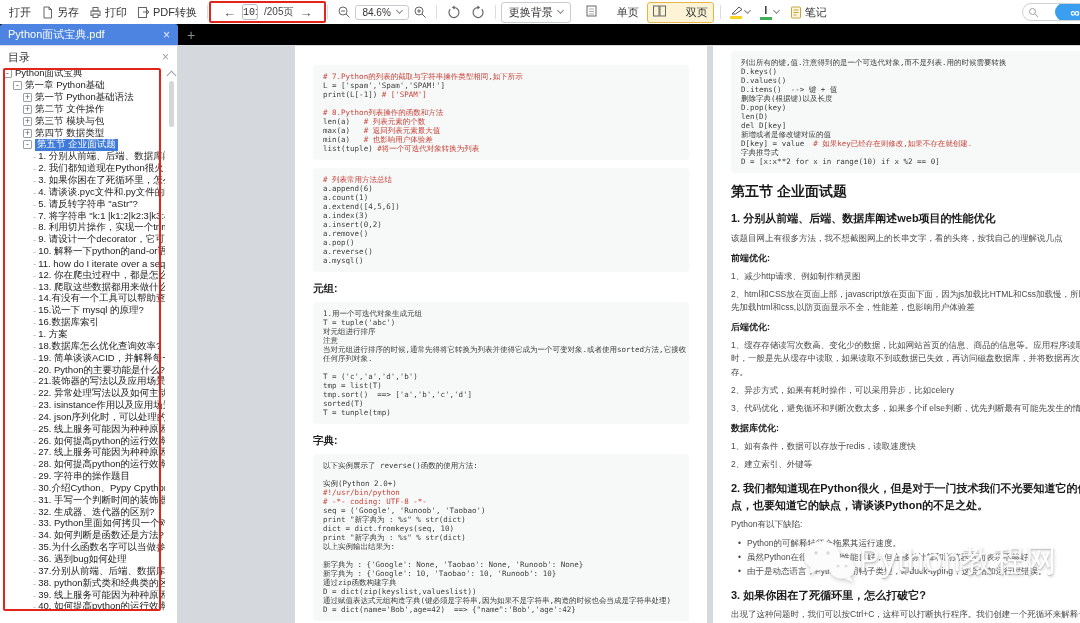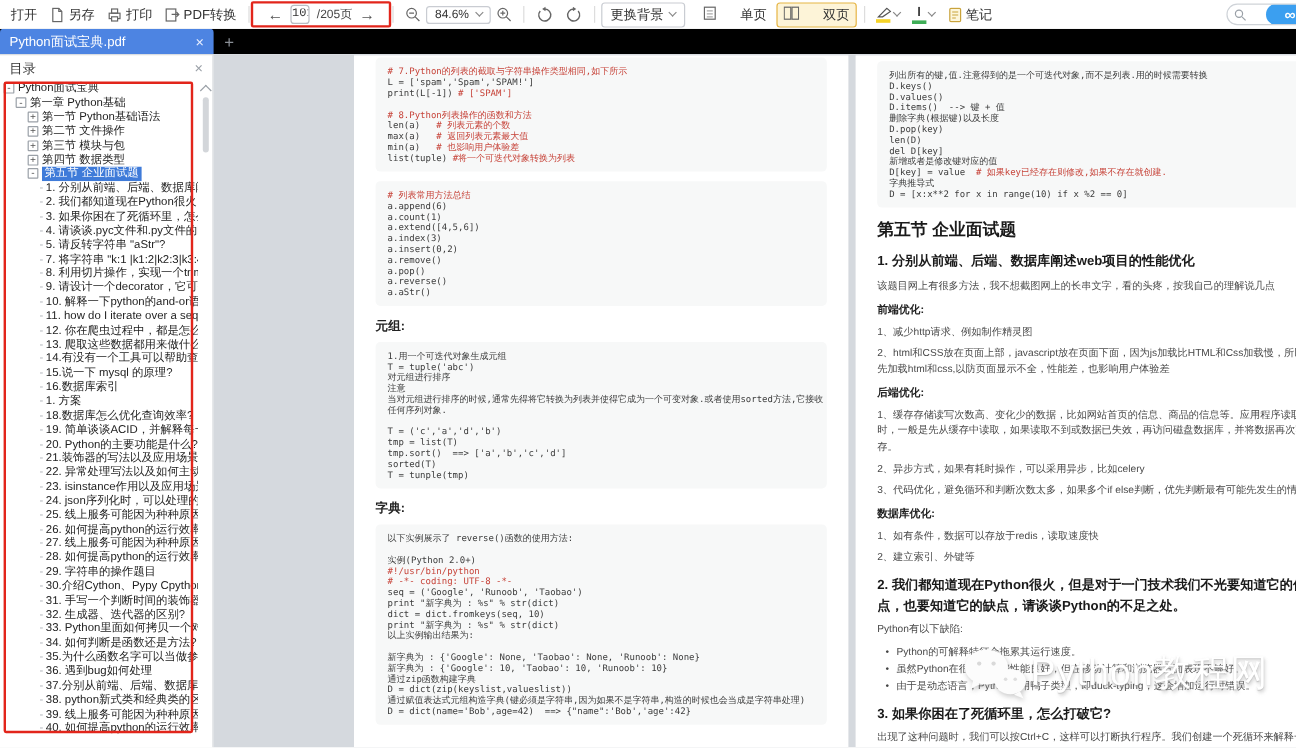--- a/index.html
+++ b/index.html
@@ -50,21 +50,21 @@
 .toggle{width:9px;height:9px;border:1px solid #9aa0a7;font-size:8.5px;line-height:7px;text-align:center;color:#555;margin-right:3px;background:#fff;flex:none;border-radius:1px}
 .dash{color:#b0b4ba;margin-right:2px;flex:none}
 .trow .lbl{overflow:hidden}
 .trow.sel .lbl{background:#3f7bd9;color:#fff;padding:0 2px}
 .sb-scroll{position:absolute;top:22px;right:1px;width:10px;bottom:0}
 .sb-up{width:7px;height:7px;border-right:1.5px solid #9aa0a7;border-bottom:1.5px solid #9aa0a7;transform:rotate(-135deg);margin:4px auto 2px}
 .sb-thumb{width:5px;height:46px;background:#d3d6da;border-radius:3px;margin:0 auto}
 
 .main{flex:1;position:relative;background:#d5d9de;overflow:hidden}
 .page{position:absolute;top:0;height:577px;background:#fff;overflow:hidden}
-.page.left{left:117px;width:412px;padding:2px 18px 0 18px}
+.page.left{left:117px;width:412px;padding:19px 18px 0 18px}
 .page.right{left:535px;width:412px;padding:5px 18px 0 18px}
 
 .code{background:#f7f8f8;border-radius:4px;padding:7px 10px;font-family:"DejaVu Sans Mono","Liberation Mono",monospace;font-size:7.5px;color:#3c3c3c;margin-bottom:8px}
 .cl{height:9px;line-height:9px;white-space:pre}
 .cmt{color:#c7443a}
 .lp-head{font-size:10.5px;font-weight:bold;color:#222;margin:10px 0 6px}
 .rp .h2{font-size:14px;font-weight:bold;color:#1a1a1a;margin:10px 0 6px}
 .rp .h3{font-size:11px;font-weight:bold;color:#1a1a1a;margin:9px 0 4px;line-height:1.5}
 .rp .p{font-size:8.5px;color:#4a4a4a;margin:5px 0;line-height:1.55}
 .rp .b{font-size:9px;font-weight:bold;color:#222;margin:7px 0 2px}
@@ -447,21 +447,21 @@
           <div class="code">
             <div class="cl"><span></span><span class="cmt"># 列表常用方法总结</span></div>
             <div class="cl">a.append(6)</div>
             <div class="cl">a.count(1)</div>
             <div class="cl">a.extend([4,5,6])</div>
             <div class="cl">a.index(3)</div>
             <div class="cl">a.insert(0,2)</div>
             <div class="cl">a.remove()</div>
             <div class="cl">a.pop()</div>
             <div class="cl">a.reverse()</div>
-            <div class="cl">a.aStr()</div>
+            <div class="cl">a.mysql()</div>
           </div>
           <div class="lp-head">元组:</div>
           <div class="code">
             <div class="cl">1.用一个可迭代对象生成元组</div>
             <div class="cl">T = tuple('abc')</div>
             <div class="cl">对元组进行排序</div>
             <div class="cl">注意</div>
             <div class="cl">当对元组进行排序的时候,通常先得将它转换为列表并使得它成为一个可变对象.或者使用sorted方法,它接收</div>
             <div class="cl">任何序列对象.</div>
             <div class="cl">&nbsp;</div>

